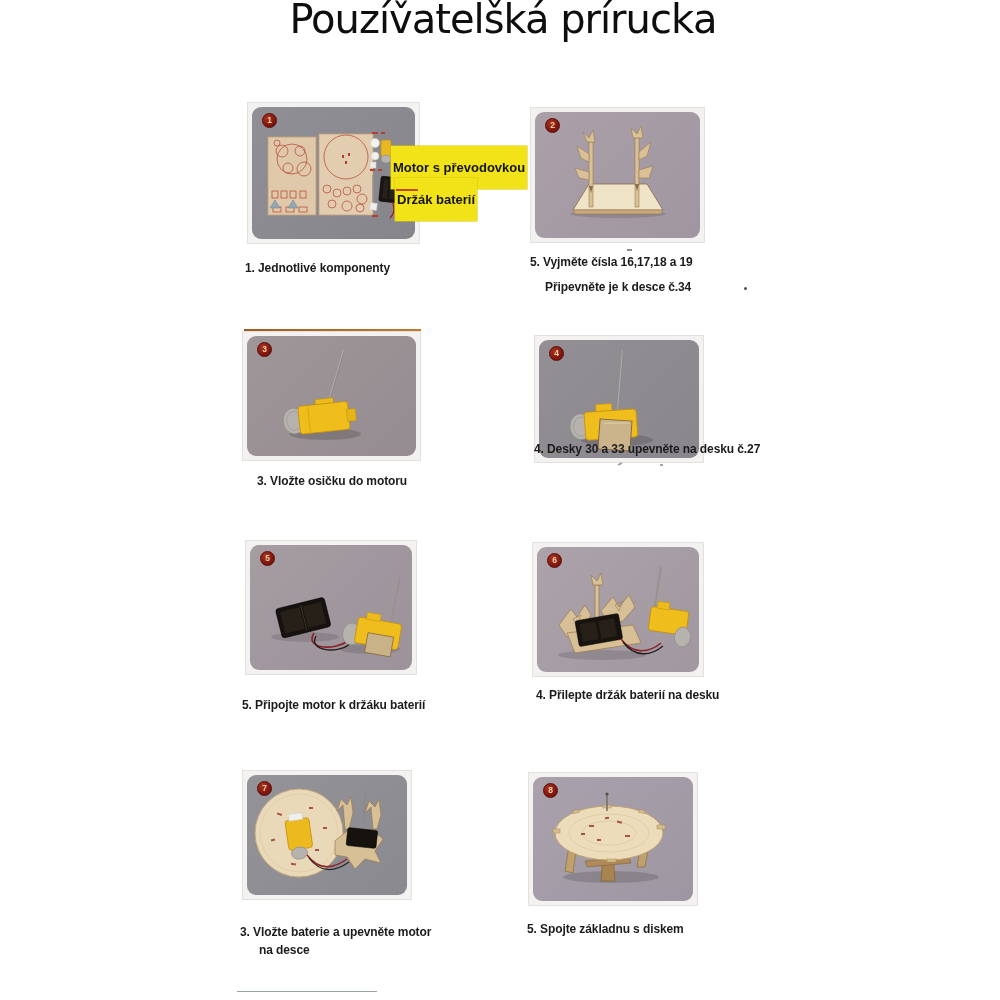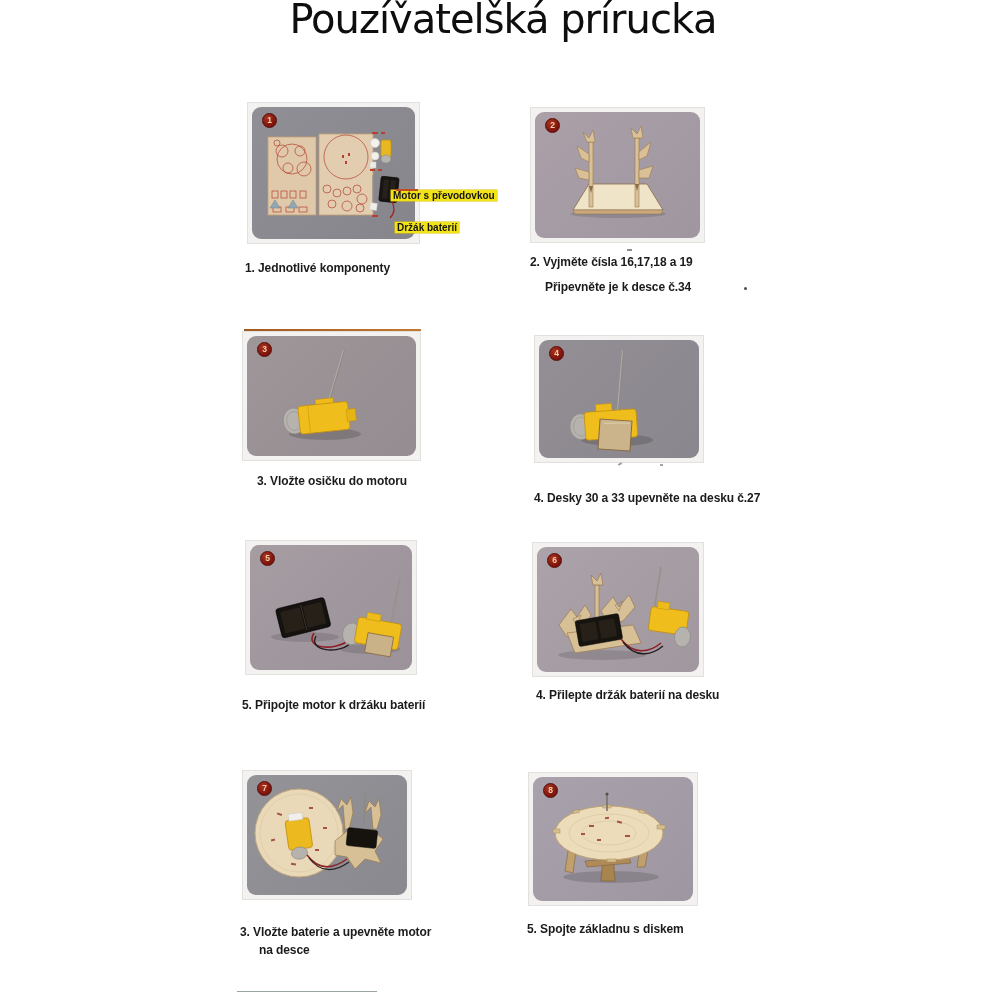--- a/index.html
+++ b/index.html
@@ -8,22 +8,22 @@
   .title{position:absolute;left:503px;top:-4px;transform:translateX(-50%);white-space:nowrap;
          font-family:"DejaVu Sans",sans-serif;font-size:40px;font-weight:400;color:#0e0e0e;letter-spacing:-1px;margin:0;}
   .card{position:absolute;background:#f3f2f0;box-shadow:0 0 0 1px #e3e1de;}
   .photo{position:absolute;inset:4px;border-radius:9px;overflow:hidden;}
   .photo svg{position:absolute;inset:0;}
   .badge{position:absolute;left:10px;top:6px;width:13px;height:13px;border-radius:50%;
          background:radial-gradient(circle at 35% 30%,#a8321f,#7c130c 70%);
          border:1px solid #570c06;color:#f4cfa8;font-size:8.5px;font-weight:bold;
          display:flex;align-items:center;justify-content:center;line-height:1;}
   .cap{position:absolute;font-size:12px;font-weight:bold;color:#1b1b1b;white-space:nowrap;letter-spacing:-0.1px;}
-  .callout{position:absolute;background:#f2e318;color:#141414;font-size:10px;font-weight:bold;
-           line-height:9px;padding:1px 2px;white-space:nowrap;box-shadow:0 0 0 0.5px #d8c500;margin-top:44px;}
+  .callout{position:absolute;background:#f2e318;color:#141414;font-size:13px;font-weight:bold;
+           line-height:9px;padding:17px 2px;white-space:nowrap;box-shadow:0 0 0 0.5px #d8c500;}
   .underline-red{position:absolute;height:1.5px;background:#c44a22;}
   .artifact{position:absolute;background:#8a9491;}
   .orange-rule{position:absolute;height:2px;background:linear-gradient(90deg,#a35a20,#c07a30);}
 </style>
 </head>
 <body>
 
 <div class="page">
 
   <h1 class="title">Pouzív̌atelšká prírucǩa</h1>
@@ -113,21 +113,21 @@
         </g>
         <polygon points="54,74 58,74 56,81" fill="#8a6c48"></polygon>
         <polygon points="100,72 104,72 102,79" fill="#8a6c48"></polygon>
       </svg>
       <div class="badge">
           <span>2</span>
         </div>
     </div>
   </div>
   <div class="artifact" style="left:627px;top:249px;width:5px;height:2px;background:#8d8d8d"></div>
-  <div class="cap" style="left:530px;top:255px">2. Vyjměte čísla 16,17,18 a 19</div>
+  <div class="cap" style="left:530px;top:255px">5. Vyjměte čísla 16,17,18 a 19</div>
   <div class="cap" style="left:545px;top:280px">Připevněte je k desce č.34</div>
   <div class="artifact" style="left:744px;top:287px;width:3px;height:3px;background:#4d4d4d;border-radius:50%"></div>
 
   <div class="orange-rule" style="left:244px;top:329px;width:177px"></div>
   <div class="card" style="left:243px;top:332px;width:177px;height:128px">
     <div class="photo" style="background:linear-gradient(135deg,#9e9699,#948c90)">
       <svg width="169" height="120" viewBox="0 0 169 120">
         <ellipse cx="78" cy="98" rx="36" ry="6" fill="rgba(0,0,0,0.16)"></ellipse>
         <line x1="97" y1="14" x2="80" y2="72" stroke="#8d8a86" stroke-width="2"></line>
         <line x1="96.4" y1="14" x2="79.4" y2="72" stroke="#c9c6c2" stroke-width="0.6"></line>
@@ -162,21 +162,21 @@
         <rect x="60" y="80" width="32" height="30" fill="#cbb48c" stroke="#86683f" stroke-width="1" transform="rotate(4 76 95)"></rect>
         <line x1="64" y1="84" x2="90" y2="82" stroke="#e0cfa9" stroke-width="1" transform="rotate(4 76 95)"></line>
       </svg>
       <div class="badge">
           <span>4</span>
         </div>
     </div>
   </div>
   <div class="artifact" style="left:618px;top:463px;width:4px;height:2px;background:#9a9a9a;transform:rotate(-30deg)"></div>
   <div class="artifact" style="left:660px;top:464px;width:3px;height:2px;background:#a5a5a5"></div>
-  <div class="cap" style="left:534px;top:491px">4. Desky 30 a 33 upevněte na desku č.27</div>
+  <div class="cap" style="left:534px;top:442px">4. Desky 30 a 33 upevněte na desku č.27</div>
 
   <div class="card" style="left:246px;top:541px;width:170px;height:133px">
     <div class="photo" style="background:linear-gradient(135deg,#a69da3,#9b929a)">
       <svg width="162" height="125" viewBox="0 0 162 125">
         <ellipse cx="55" cy="92" rx="34" ry="5" fill="rgba(0,0,0,0.12)"></ellipse>
         <ellipse cx="120" cy="104" rx="30" ry="5" fill="rgba(0,0,0,0.12)"></ellipse>
         <line x1="150" y1="32" x2="140" y2="84" stroke="#96928d" stroke-width="1.8"></line>
         <g transform="rotate(-14 52 72)">
           <rect x="28" y="58" width="50" height="30" rx="3" fill="#15120f" stroke="#000" stroke-width="0.6"></rect>
           <rect x="32" y="62" width="20" height="22" fill="#262019"></rect>

